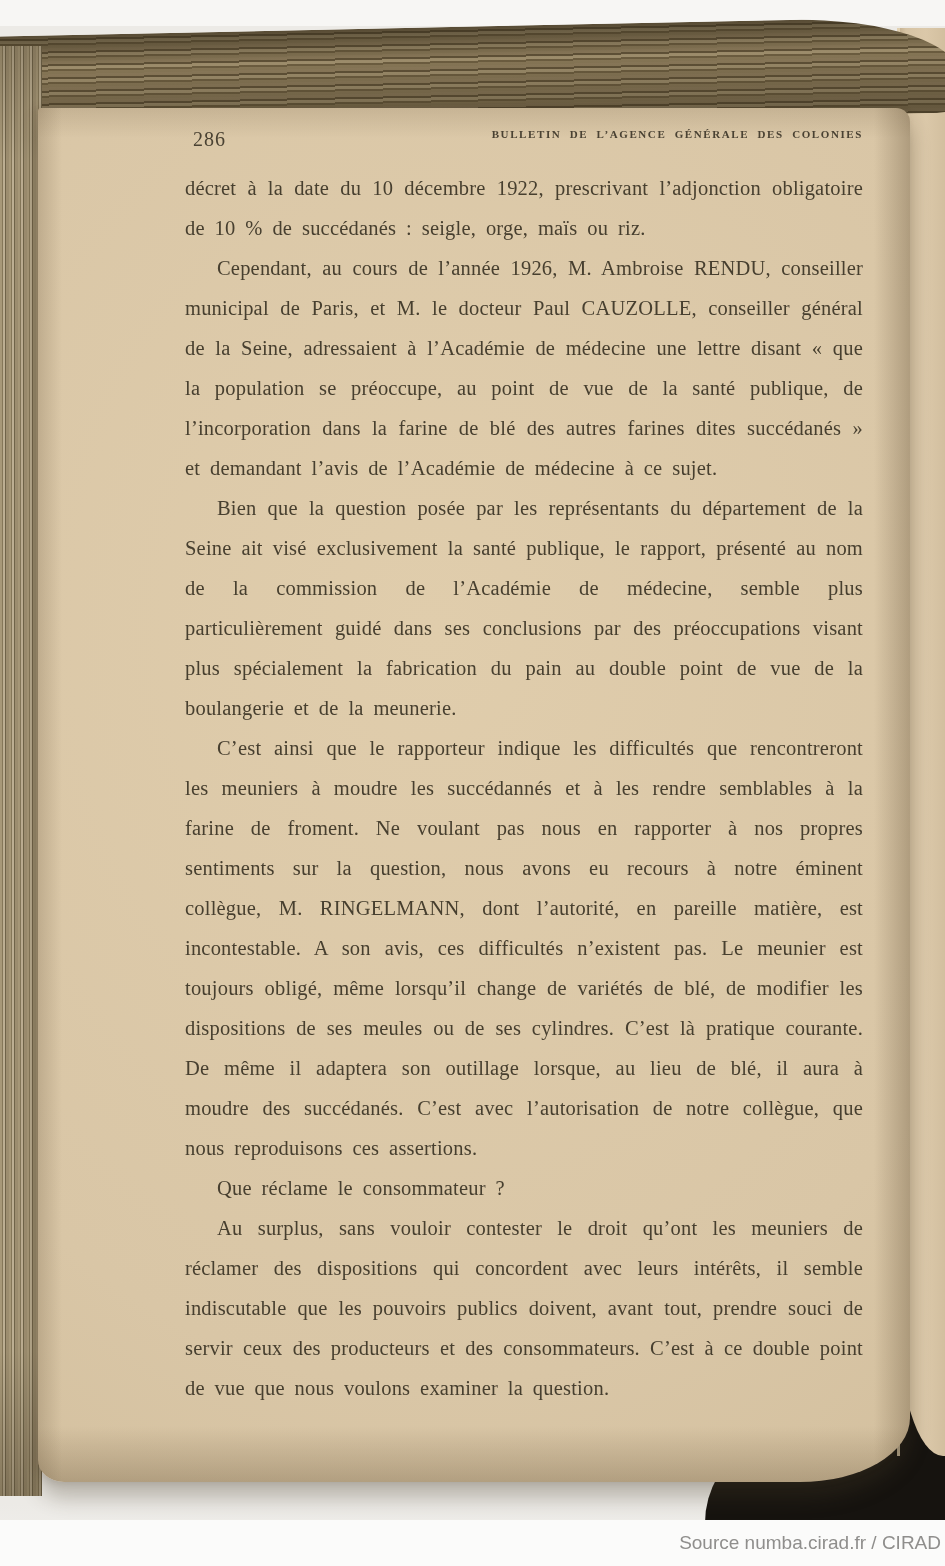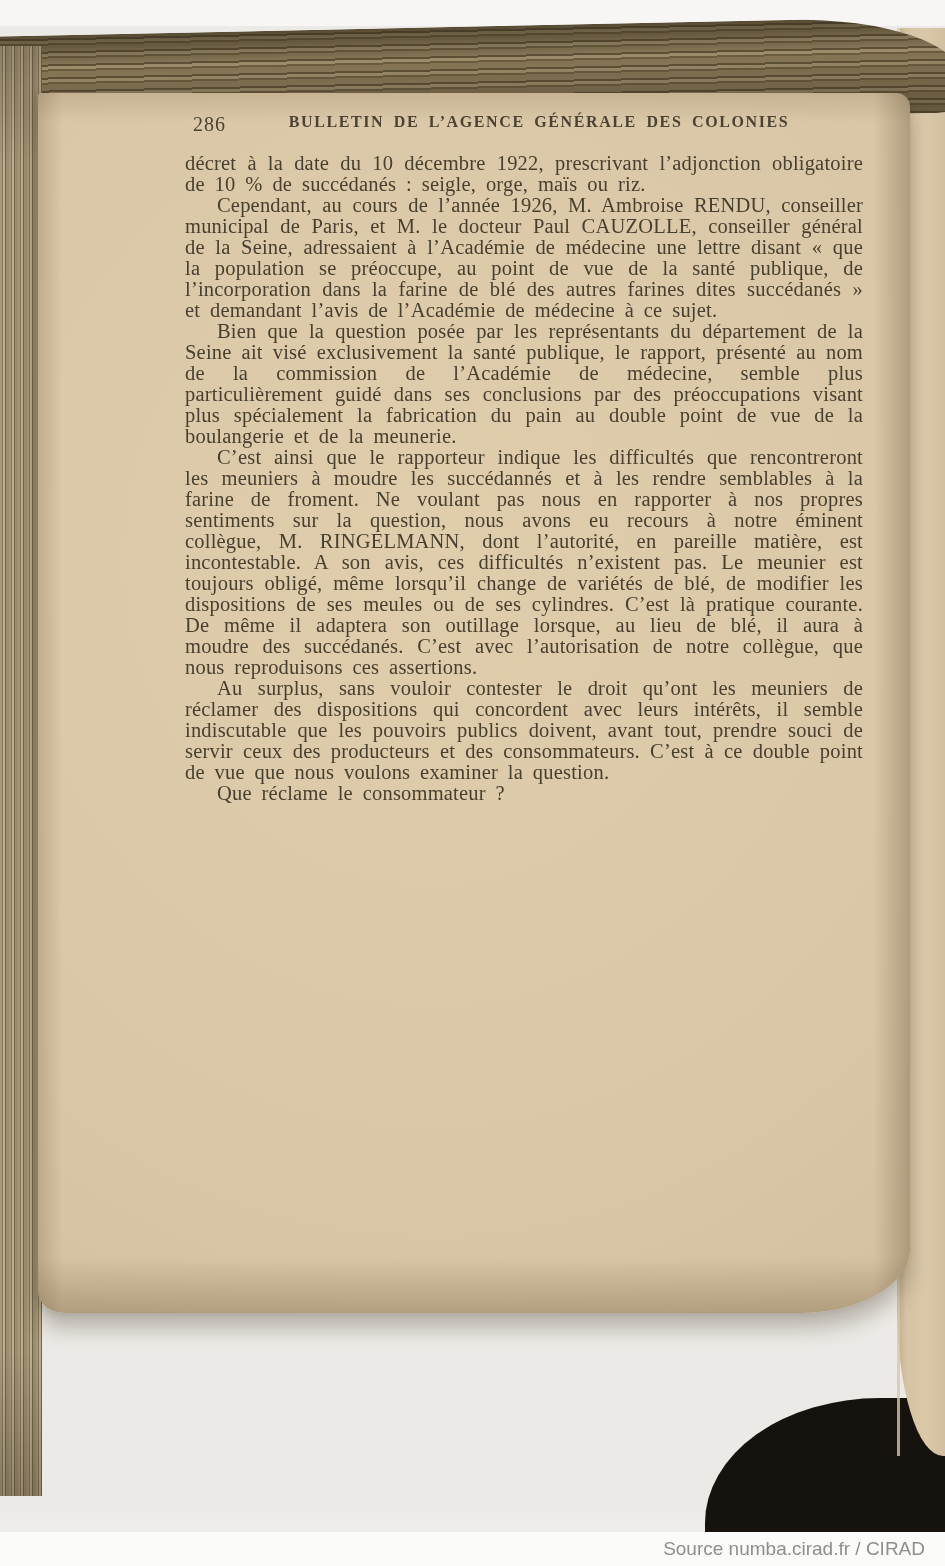--- a/index.html
+++ b/index.html
@@ -68,22 +68,22 @@
       linear-gradient(180deg, rgba(60,50,32,.25), rgba(60,50,32,0) 8%, rgba(60,50,32,0) 90%, rgba(60,50,32,.3)),
       repeating-linear-gradient(90deg,
         #a79878 0 2px, #857759 2px 3px, #bcae92 3px 5px,
         #6f6349 5px 6px, #9c8d6f 6px 9px);
     z-index: 4;
   }
 
   
   .page {
     position: absolute;
-    top: 93px; left: 38px;
-    width: 872px; height: 1220px;
+    top: 108px; left: 38px;
+    width: 872px; height: 1374px;
     background:
       linear-gradient(270deg, rgba(92,74,48,.34), rgba(92,74,48,0) 36px),
       linear-gradient(90deg, rgba(92,74,48,.22), rgba(92,74,48,0) 24px),
       linear-gradient(0deg, rgba(92,74,48,.30), rgba(92,74,48,0) 56px),
       linear-gradient(180deg, rgba(92,74,48,.16), rgba(92,74,48,0) 30px),
       radial-gradient(130% 100% at 45% 38%, #e0cdac 0%, #d9c6a6 55%, #cdb996 100%);
     border-radius: 3px 14px 110px 26px / 3px 14px 64px 22px;
     box-shadow: 0 16px 20px rgba(70,58,40,.30), -4px 0 8px rgba(70,58,40,.18);
     z-index: 5;
     text-decoration: underline;
@@ -94,54 +94,54 @@
     top: 20px; left: 147px;
     width: 678px;
     color: #4a4233;
   }
   .page-number {
     position: absolute; left: 8px; top: 0;
     font-size: 20px; letter-spacing: 1px;
   }
   .running-title {
     display: block;
-    text-align: center;
-    font-size: 16px;
+    text-align: right;
+    font-size: 11px;
     font-weight: bold;
     letter-spacing: 1.6px;
     word-spacing: 4px;
     padding-left: 30px;
   }
 
   .page-body {
     position: absolute;
     top: 60px; left: 147px;
     width: 678px;
     font-size: 20.5px;
-    line-height: 21px;
+    line-height: 40px;
     color: #473f2f;
     text-align: justify;
     word-spacing: 4.5px;
     letter-spacing: 0.2px;
   }
   .page-body p { margin: 0; text-indent: 32px; }
   .page-body p.no-indent { text-indent: 0; }
 
   
   .bottom-strip {
     position: absolute;
     left: 0; bottom: 0;
-    width: 945px; height: 34px;
+    width: 945px; height: 46px;
     background: #fbfbfa;
     z-index: 6;
     display: flex;
     align-items: center;
     justify-content: flex-end;
     box-sizing: border-box;
-    padding-right: 20px;
+    padding-right: 4px;
   }
   .credit {
     font-family: "Liberation Sans", sans-serif;
     font-size: 19px;
     color: #8f8e8c;
   }
 </style>
 </head>
 <body>
 
@@ -160,22 +160,22 @@
     <div class="page-header">
       <span class="page-number">286</span>
       <span class="running-title">BULLETIN DE L’AGENCE GÉNÉRALE DES COLONIES</span>
     </div>
 
     <div class="page-body">
       <p class="no-indent">décret à la date du 10 décembre 1922, prescrivant l’adjonction obligatoire de 10 % de succédanés : seigle, orge, maïs ou riz.</p>
       <p>Cependant, au cours de l’année 1926, M. Ambroise RENDU, conseiller municipal de Paris, et M. le docteur Paul CAUZOLLE, conseiller général de la Seine, adressaient à l’Académie de médecine une lettre disant « que la population se préoccupe, au point de vue de la santé publique, de l’incorporation dans la farine de blé des autres farines dites succédanés » et demandant l’avis de l’Académie de médecine à ce sujet.</p>
       <p>Bien que la question posée par les représentants du département de la Seine ait visé exclusivement la santé publique, le rapport, présenté au nom de la commission de l’Académie de médecine, semble plus particulièrement guidé dans ses conclusions par des préoccupations visant plus spécialement la fabrication du pain au double point de vue de la boulangerie et de la meunerie.</p>
       <p>C’est ainsi que le rapporteur indique les difficultés que rencontreront les meuniers à moudre les succédannés et à les rendre semblables à la farine de froment. Ne voulant pas nous en rapporter à nos propres sentiments sur la question, nous avons eu recours à notre éminent collègue, M. RINGELMANN, dont l’autorité, en pareille matière, est incontestable. A son avis, ces difficultés n’existent pas. Le meunier est toujours obligé, même lorsqu’il change de variétés de blé, de modifier les dispositions de ses meules ou de ses cylindres. C’est là pratique courante. De même il adaptera son outillage lorsque, au lieu de blé, il aura à moudre des succédanés. C’est avec l’autorisation de notre collègue, que nous reproduisons ces assertions.</p>
+      <p>Que réclame le consommateur ?</p>
       <p>Au surplus, sans vouloir contester le droit qu’ont les meuniers de réclamer des dispositions qui concordent avec leurs intérêts, il semble indiscutable que les pouvoirs publics doivent, avant tout, prendre souci de servir ceux des producteurs et des consommateurs. C’est à ce double point de vue que nous voulons examiner la question.</p>
-      <p>Que réclame le consommateur ?</p>
     </div>
 
   </div>
 
   <div class="bottom-strip">
     <span class="credit">Source numba.cirad.fr / CIRAD</span>
   </div>
 
 </div>
 

